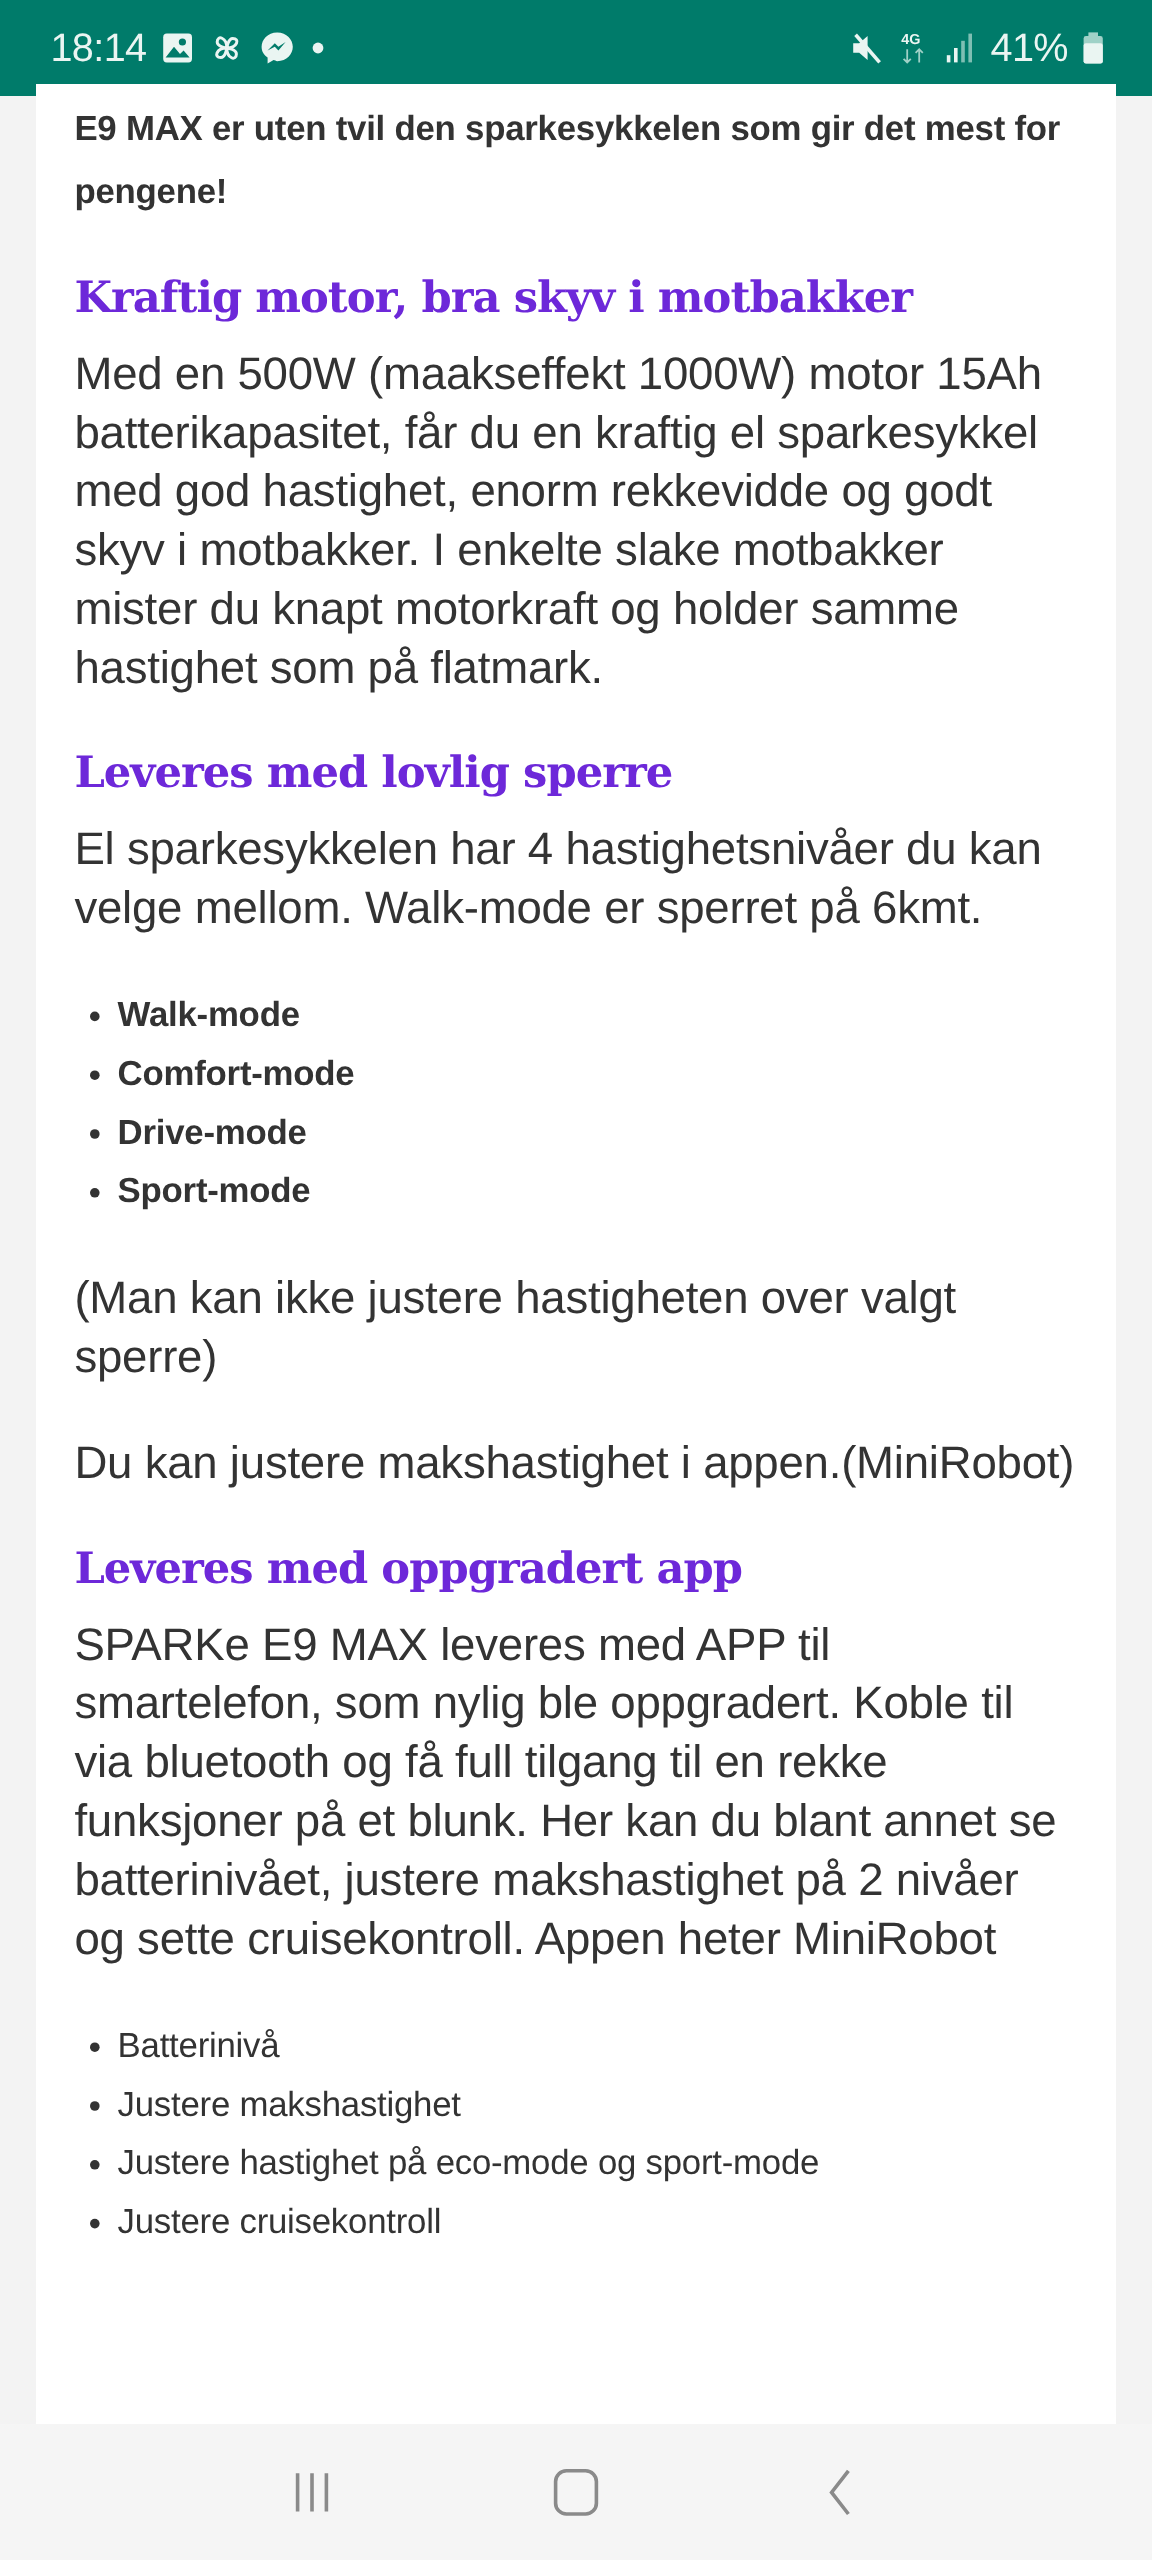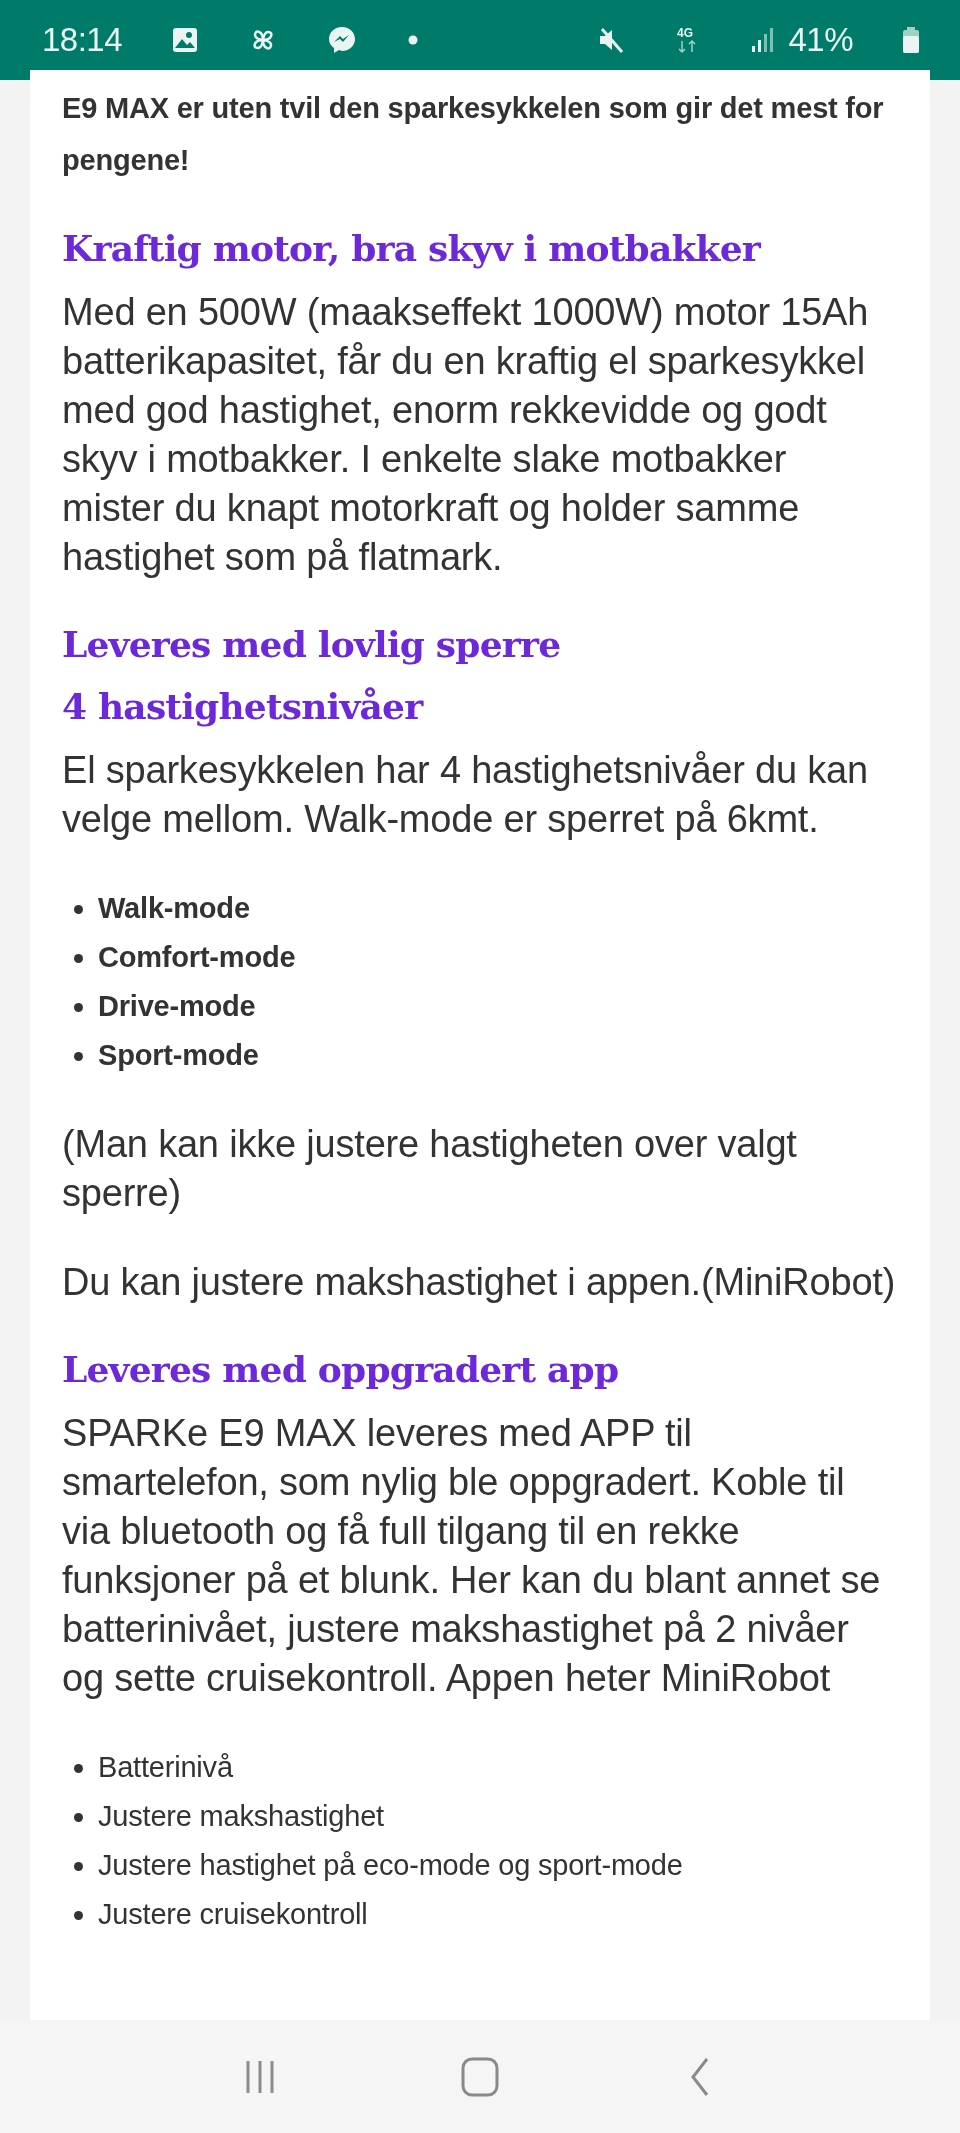--- a/index.html
+++ b/index.html
@@ -10,21 +10,21 @@
     color: #333;
   }
   .status-bar {
     position: absolute; left: 0; top: 0; width: 960px; height: 80px;
     background: #007b6a; color: #eaf5f2;
     display: flex; align-items: center; justify-content: space-between;
     padding: 0 40px 0 42px; box-sizing: border-box;
   }
   .sb-left, .sb-right { display: flex; align-items: center; gap: 12px; }
   .sb-time { font-size: 33px; letter-spacing: -0.5px; }
-  .sb-icon { display: inline-flex; align-items: center; justify-content: center; margin-left: 37px; }
+  .sb-icon { display: inline-flex; align-items: center; justify-content: center; }
   .sb-pct { font-size: 33px; letter-spacing: -0.5px; }
   .content-card {
     position: absolute; left: 30px; top: 70px; width: 900px; height: 1950px;
     background: #ffffff; overflow: hidden;
   }
   .article { padding: 12px 32px 0 32px; }
   .lead {
     font-weight: bold; font-size: 29px; line-height: 52px; margin: 0 0 40px 0; color: #333;
     letter-spacing: -0.2px;
   }
@@ -115,21 +115,20 @@
 
 <div class="content-card">
   <div class="article">
     <p class="lead">E9 MAX er uten tvil den sparkesykkelen som gir det mest for pengene!</p>
 
     <h2>Kraftig motor, bra skyv i motbakker</h2>
     <p class="body">Med en 500W (maakseffekt 1000W) motor 15Ah batterikapasitet, får du en kraftig el sparkesykkel med god hastighet, enorm rekkevidde og godt skyv i motbakker. I enkelte slake motbakker mister du knapt motorkraft og holder samme hastighet som på flatmark.</p>
 
     <h2>Leveres med lovlig sperre</h2>
 
-    <h2>4 hastighetsnivåer</h2>
     <p class="body">El sparkesykkelen har 4 hastighetsnivåer du kan velge mellom. Walk-mode er sperret på 6kmt.</p>
     <ul class="list bold">
       <li>Walk-mode</li>
       <li>Comfort-mode</li>
       <li>Drive-mode</li>
       <li>Sport-mode</li>
     </ul>
     <p class="body">(Man kan ikke justere hastigheten over valgt sperre)</p>
     <p class="body">Du kan justere makshastighet i appen.(MiniRobot)</p>
 

